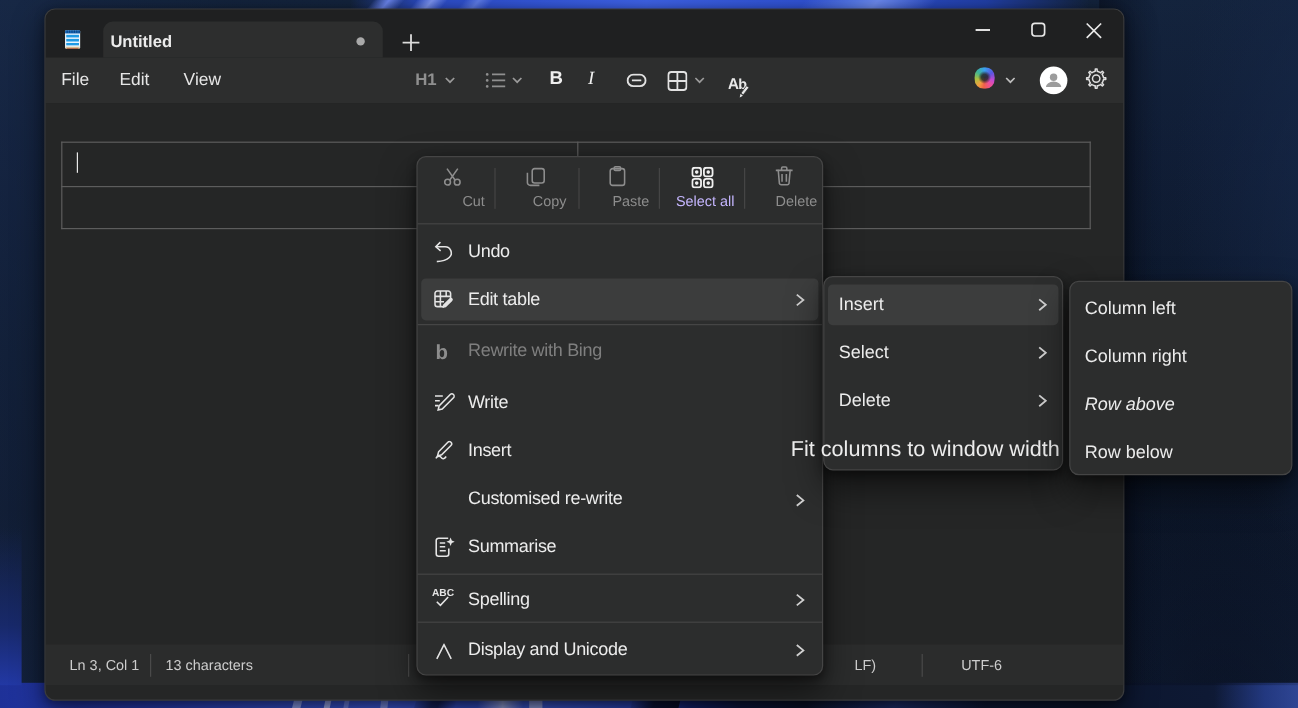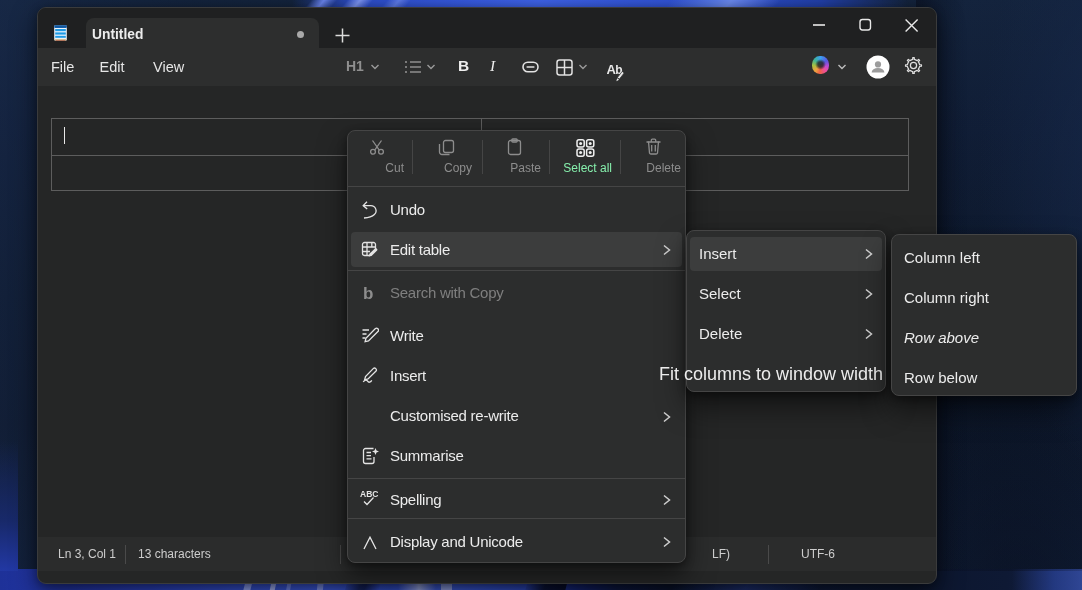--- a/index.html
+++ b/index.html
@@ -244,21 +244,21 @@
     <rect x="1" y="10" width="7.2" height="7.2" rx="2" stroke-width="1.5"></rect>
     <rect x="10.6" y="10" width="7.2" height="7.2" rx="2" stroke-width="1.5"></rect>
   </g>
   <g fill="#f0f0f0">
     <circle cx="4.6" cy="4.4" r="1.5"></circle>
       <circle cx="14.2" cy="4.4" r="1.5"></circle>
     <circle cx="4.6" cy="13.6" r="1.5"></circle>
       <circle cx="14.2" cy="13.6" r="1.5"></circle>
   </g>
 </svg>
-<div class="abs clabel" style="left:558px; top:161px; width:54px; color:#86efac;">Select all</div>
+<div class="abs clabel" style="left:558px; top:161px; width:54px; color:#c4b5fd;">Select all</div>
 
 <svg class="abs" style="left:645px; top:138px;" width="17" height="18" viewBox="0 0 17 18">
   <path d="M3.5 4.5 L4.5 16 a1.5 1.5 0 0 0 1.5 1 h5 a1.5 1.5 0 0 0 1.5 -1 L13.5 4.5" class="dicon" transform="translate(0,-1)"></path>
   <path d="M1.5 4 H15.5 M6.3 3.8 V2.2 a1 1 0 0 1 1 -1 h2.4 a1 1 0 0 1 1 1 V3.8" class="dicon"></path>
   <path d="M6.7 7 V13.5 M10.3 7 V13.5" class="dicon"></path>
 </svg>
 <div class="abs clabel" style="left:627px; top:161px; width:54px;">Delete</div>
 
 <div class="abs msep" style="left:348px; top:186px; width:337px;"></div>
 <div class="abs msep" style="left:348px; top:270px; width:337px;"></div>
@@ -300,21 +300,21 @@
   <text x="0" y="8" font-size="8.5" font-weight="700" fill="#e4e4e4" font-family="Liberation Sans">ABC</text>
   <path d="M4 12.5 L7 15.5 L13.5 8.5" class="micon" stroke-width="1.7"></path>
 </svg>
 
 <svg class="abs" style="left:362px; top:536px;" width="16" height="14" viewBox="0 0 16 14">
   <path d="M2 13 L8 1.2 L14 13" class="micon" stroke-width="1.5"></path>
 </svg>
 
 <div class="abs mitem ls" style="left:390px; top:199px;">Undo</div>
 <div class="abs mitem ls" style="left:390px; top:239px;">Edit table</div>
-<div class="abs mitem mgrey ls" style="left:390px; top:282px;">Search with Copy</div>
+<div class="abs mitem mgrey ls" style="left:390px; top:282px;">Rewrite with Bing</div>
 <div class="abs mitem ls" style="left:390px; top:325px;">Write</div>
 <div class="abs mitem ls" style="left:390px; top:365px;">Insert</div>
 <div class="abs mitem ls" style="left:390px; top:405px;">Customised re-write</div>
 <div class="abs mitem ls" style="left:390px; top:445px;">Summarise</div>
 <div class="abs mitem ls" style="left:390px; top:489px;">Spelling</div>
 <div class="abs mitem ls" style="left:390px; top:531px;">Display and Unicode</div>
 
 <svg class="abs" style="left:662px; top:244px;" width="9" height="12" viewBox="0 0 9 12">
     <path class="chev" d="M2 1.5 L7.5 6 L2 10.5"></path>
   </svg>

